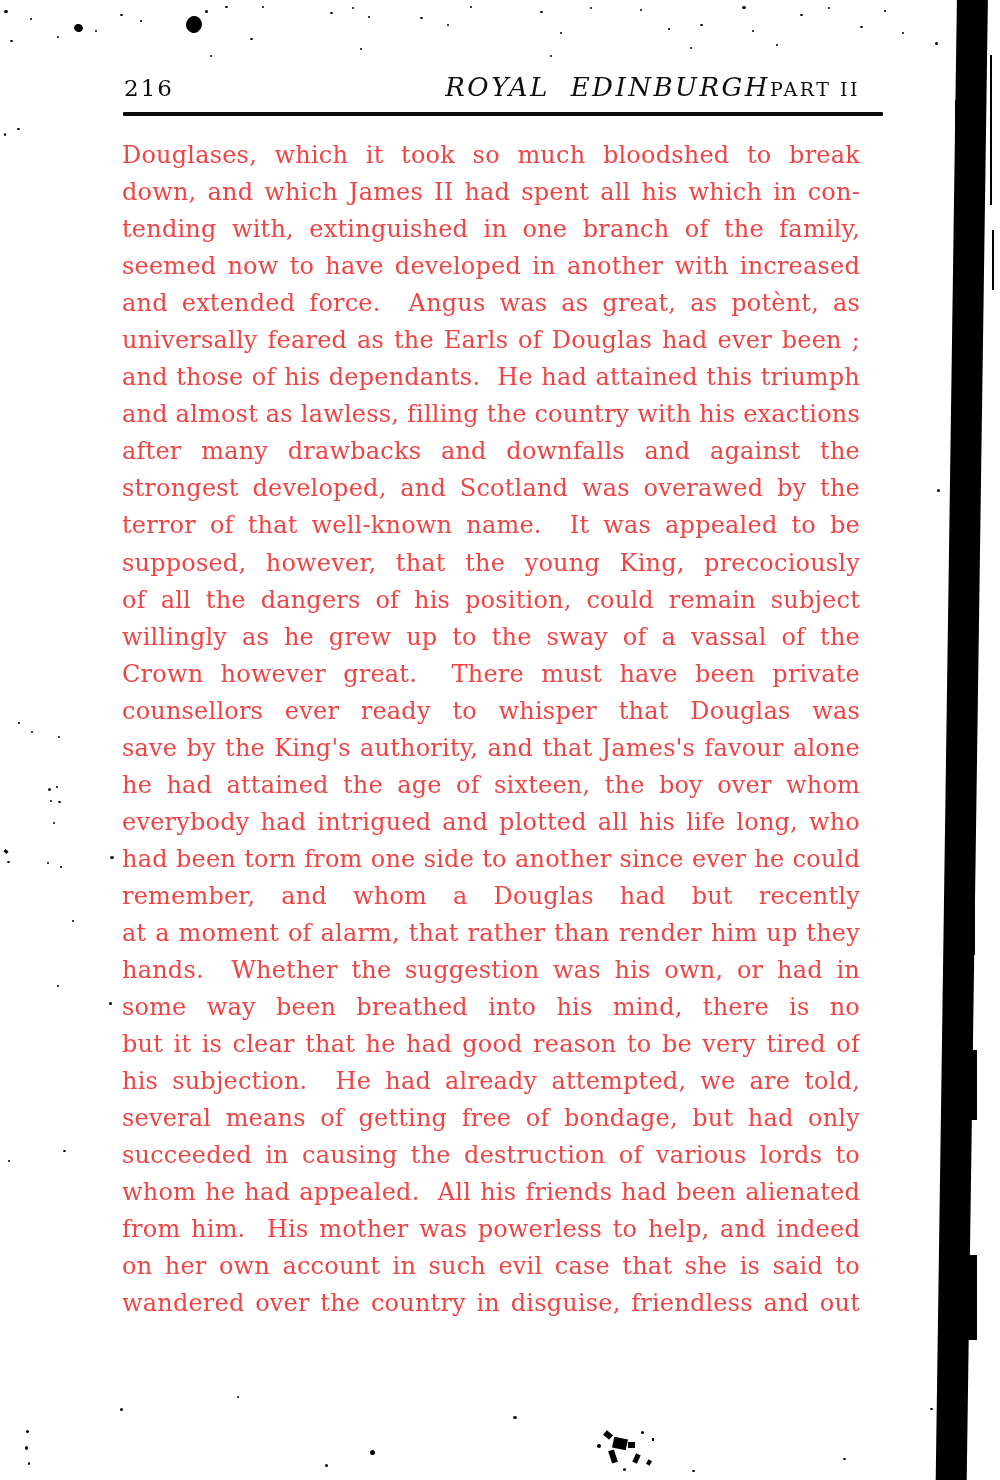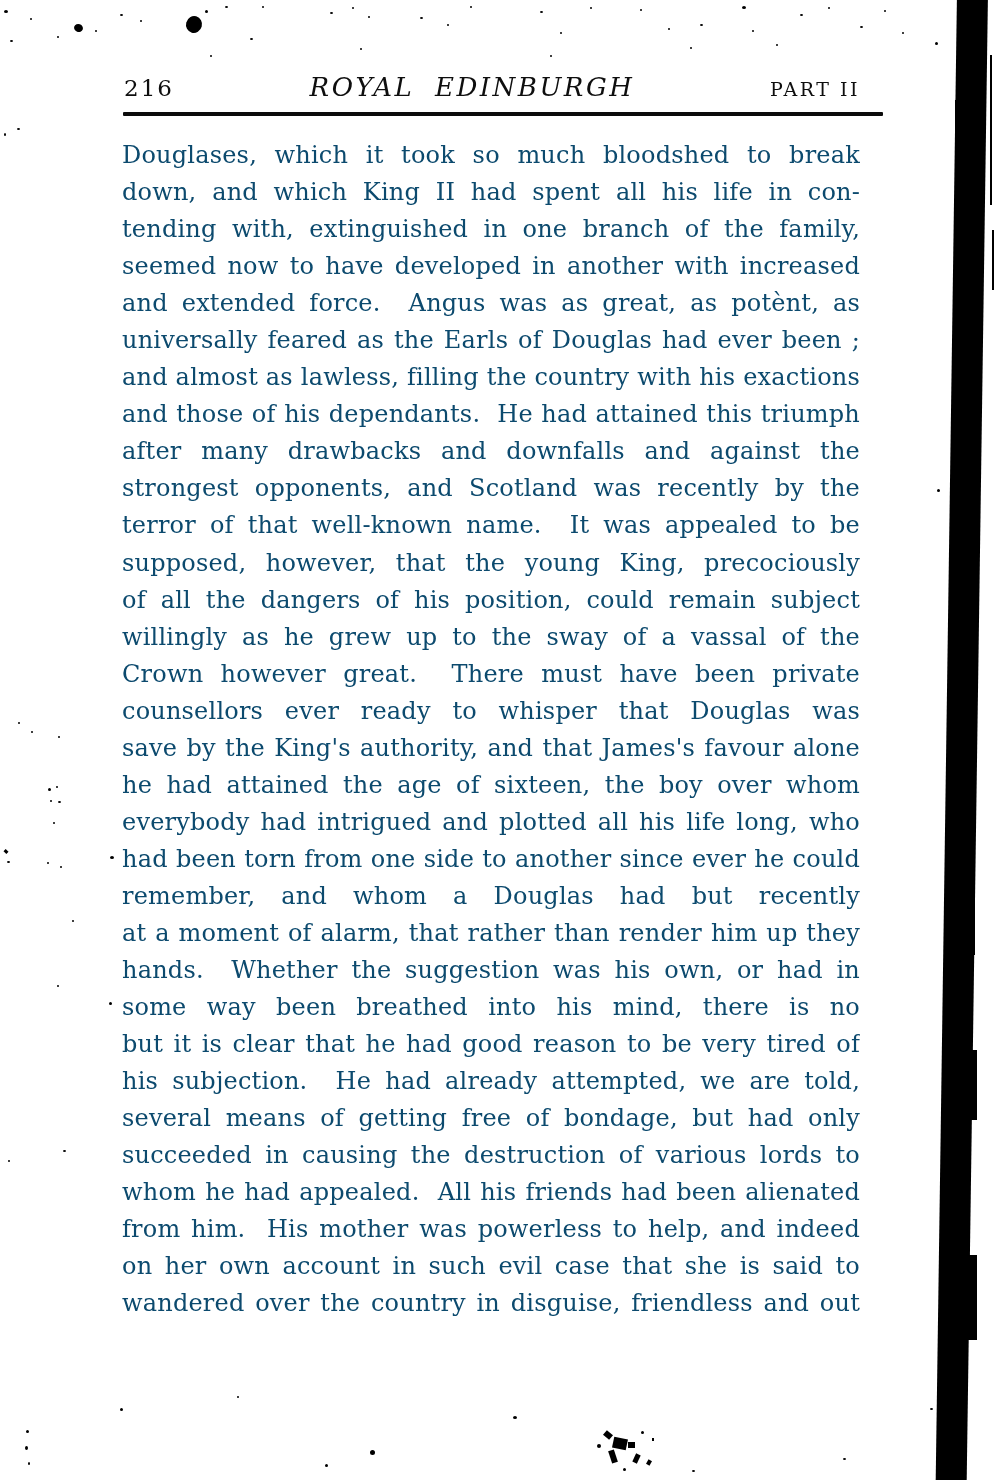--- a/index.html
+++ b/index.html
@@ -10,41 +10,41 @@
     position: relative;
     font-family: "DejaVu Serif", "Liberation Serif", serif;
     color: #0e0e0e;
   }
   .page-header {
     position: absolute; left: 124px; top: 72px; width: 736px;
     display: flex; align-items: baseline;
   }
   .page-num  { font-size: 23px; letter-spacing: 2px; }
   .running-title {
-    flex: 1; text-align: center;
+    flex: 1; text-align: right;
     font-style: italic; font-size: 26px;
     letter-spacing: 2.5px; word-spacing: 10px;
   }
   .part-label { font-size: 19px; letter-spacing: 2.5px; }
   .header-rule {
     position: absolute; left: 123px; top: 112px;
     width: 760px; height: 4px; background: #0b0b0b;
     border-radius: 1px;
   }
   .body-text {
     position: absolute; left: 122px; top: 137px; width: 738px;
   }
   .line {
     font-size: 24px; line-height: 37.05px; height: 37.05px;
     overflow: hidden;
     letter-spacing: 0.2px;
     white-space: pre-wrap;
     text-align: justify;
     text-align-last: justify;
-    color: #0c4a6e;
+    color: #ef4444;
   }
   .scan-bar {
     position: absolute; top: -8px; left: 957px;
     width: 31px; height: 1500px; background: #000;
     transform: rotate(0.82deg); transform-origin: 0 0;
   }
   .noise-item { position: absolute; background: #000; }
   .round { border-radius: 50%; }
 </style>
 </head>
@@ -53,29 +53,29 @@
 <div class="page-header">
   <span class="page-num">216</span>
   <span class="running-title">ROYAL EDINBURGH</span>
   <span class="part-label">PART II</span>
 </div>
 
 <div class="header-rule"></div>
 
 <div class="body-text">
     <div class="line">Douglases, which it took so much bloodshed to break</div>
-    <div class="line">down, and which King II had spent all his life in con-</div>
+    <div class="line">down, and which James II had spent all his which in con-</div>
     <div class="line">tending with, extinguished in one branch of the family,</div>
     <div class="line">seemed now to have developed in another with increased</div>
     <div class="line">and extended force.  Angus was as great, as potènt, as</div>
     <div class="line">universally feared as the Earls of Douglas had ever been ;</div>
+    <div class="line">and those of his dependants.  He had attained this triumph</div>
     <div class="line">and almost as lawless, filling the country with his exactions</div>
-    <div class="line">and those of his dependants.  He had attained this triumph</div>
     <div class="line">after many drawbacks and downfalls and against the</div>
-    <div class="line">strongest opponents, and Scotland was recently by the</div>
+    <div class="line">strongest developed, and Scotland was overawed by the</div>
     <div class="line">terror of that well-known name.  It was appealed to be</div>
     <div class="line">supposed, however, that the young King, precociously aware</div>
     <div class="line">of all the dangers of his position, could remain subject</div>
     <div class="line">willingly as he grew up to the sway of a vassal of the</div>
     <div class="line">Crown however great.  There must have been private</div>
     <div class="line">counsellors ever ready to whisper that Douglas was nothing</div>
     <div class="line">save by the King's authority, and that James's favour alone</div>
     <div class="line">he had attained the age of sixteen, the boy over whom</div>
     <div class="line">everybody had intrigued and plotted all his life long, who</div>
     <div class="line">had been torn from one side to another since ever he could</div>

